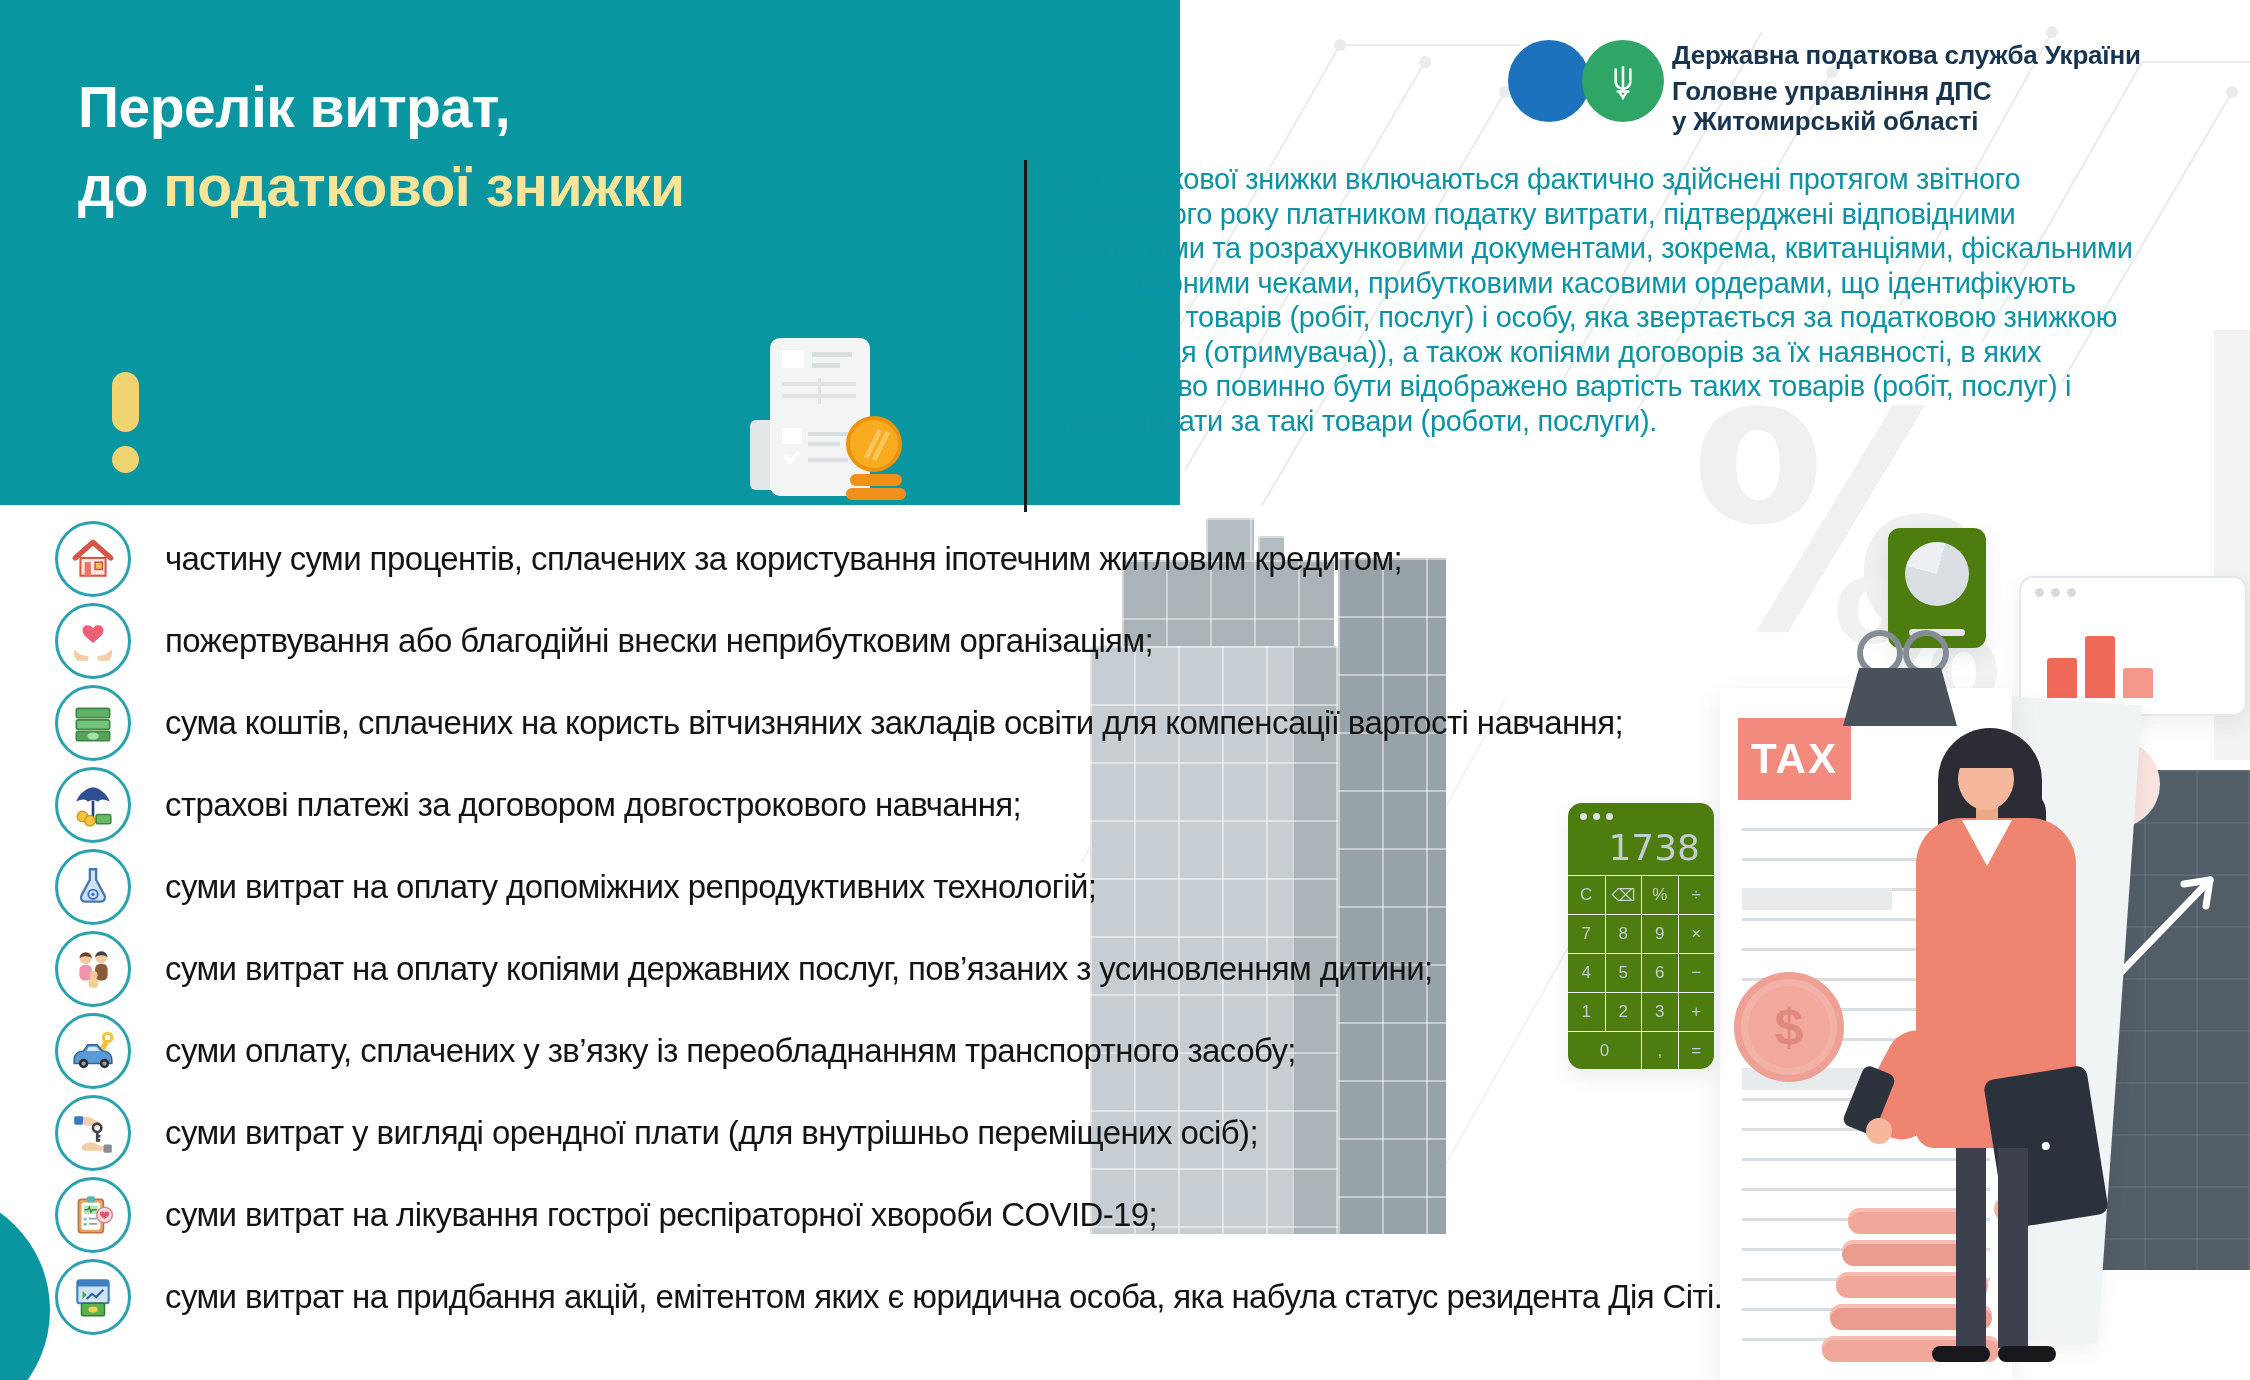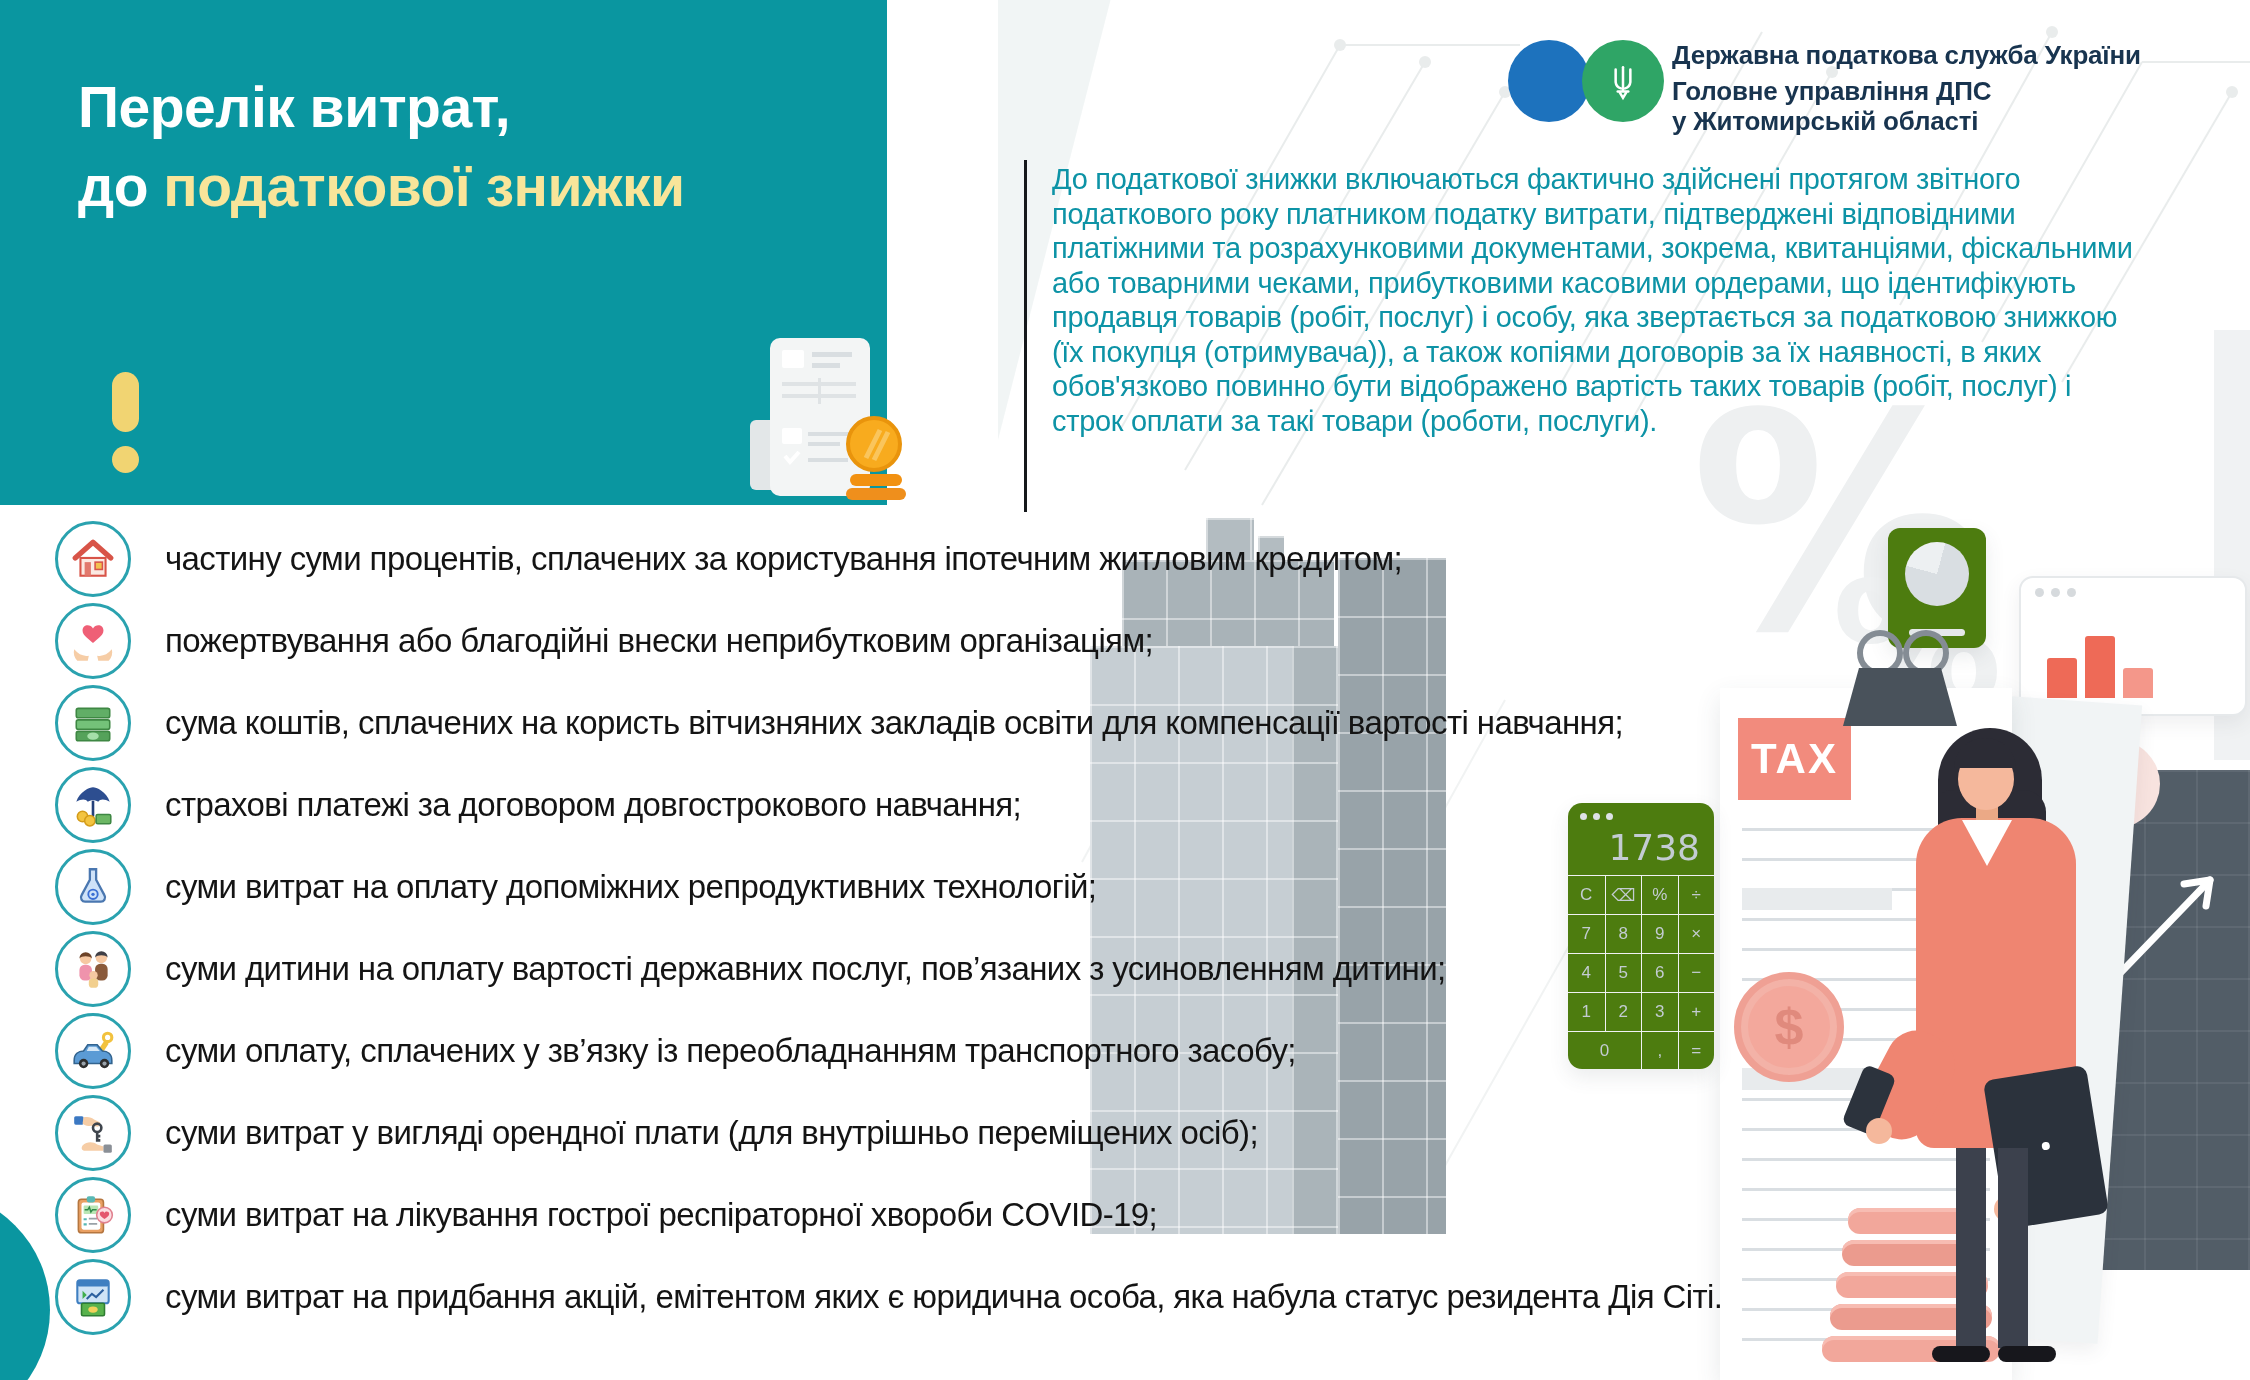--- a/index.html
+++ b/index.html
@@ -4,21 +4,21 @@
 <style>
   html,body{margin:0;padding:0;background:#fff;}
   .canvas{position:relative;width:2250px;height:1380px;overflow:hidden;background:#ffffff;
           font-family:"Liberation Sans","DejaVu Sans",sans-serif;}
   .abs{position:absolute;}
   
   .decor{position:absolute;left:0;top:0;z-index:0;}
   .wedge{position:absolute;left:998px;top:0;width:150px;height:440px;background:#e7eeee;
          clip-path:polygon(0 0,75% 0,0 100%);opacity:.6;z-index:1;}
   
-  .tealbox{position:absolute;left:0;top:0;width:887px;height:505px;background:#0a96a0;z-index:2;}
+  .tealbox{position:absolute;left:0;top:0;width:1180px;height:505px;background:#0a96a0;z-index:2;}
   .title{position:absolute;left:78px;top:68px;font-size:57px;font-weight:700;color:#ffffff;
          line-height:79px;letter-spacing:-0.5px;}
   .title .hl{color:#f8e59a;}
   .excl-bar{position:absolute;left:112px;top:372px;width:27px;height:60px;border-radius:14px;background:#f1d472;}
   .excl-dot{position:absolute;left:112px;top:446px;width:27px;height:27px;border-radius:50%;background:#f1d472;}
   .callout{position:absolute;left:176px;top:368px;font-size:34px;line-height:47px;color:#ffffff;letter-spacing:-0.3px;}
   .receipt{position:absolute;left:742px;top:336px;}
   
   .logo-blue{position:absolute;left:1508px;top:40px;width:82px;height:82px;border-radius:50%;background:#1d72bd;z-index:3;}
   .logo-green{position:absolute;left:1582px;top:40px;width:82px;height:82px;border-radius:50%;background:#2fa566;z-index:4;
@@ -357,21 +357,21 @@
           <circle cx="15" cy="12" r="5.5" fill="#f6c8a2"></circle>
           <path d="M9 12a6 6 0 0 1 12 0c-2-3-10-3-12 0z" fill="#6d4328"></path>
           <rect x="9" y="18" width="12" height="15" rx="5" fill="#ef93ac"></rect>
           <circle cx="30" cy="11" r="5.5" fill="#f6c8a2"></circle>
           <path d="M24 11a6 6 0 0 1 12 0c-2-3-10-3-12 0z" fill="#3f3f46"></path>
           <rect x="24" y="17" width="12" height="16" rx="5" fill="#8a5a3b"></rect>
           <circle cx="22.5" cy="28" r="4" fill="#f6c8a2"></circle>
           <rect x="18" y="31" width="9" height="9" rx="3.5" fill="#f2cf8e"></rect>
         </svg>
     </div>
-    <div class="rowtext">суми дитини на оплату вартості державних послуг, пов’язаних з усиновленням дитини;</div>
+    <div class="rowtext">суми витрат на оплату копіями державних послуг, пов’язаних з усиновленням дитини;</div>
   </div>
 
   <div class="row" style="top:1011px;">
     <div class="circ">
       <svg width="46" height="46" viewBox="0 0 44 44">
           <circle cx="36" cy="9" r="4" fill="none" stroke="#f2c23e" stroke-width="3"></circle>
           <path d="M33 12l-8 12 4 3 8-12z" fill="#f2c23e"></path>
           <path d="M4 31c0-6 4-9 9-9l4-6h9l5 6c5 0 9 3 9 9v3H4z" fill="#5b9bd5" stroke="#33648f" stroke-width="1.5"></path>
           <path d="M18 18h7l3.5 4H16z" fill="#d6e8f7"></path>
           <circle cx="13" cy="34" r="4.5" fill="#2e2e2e"></circle>

